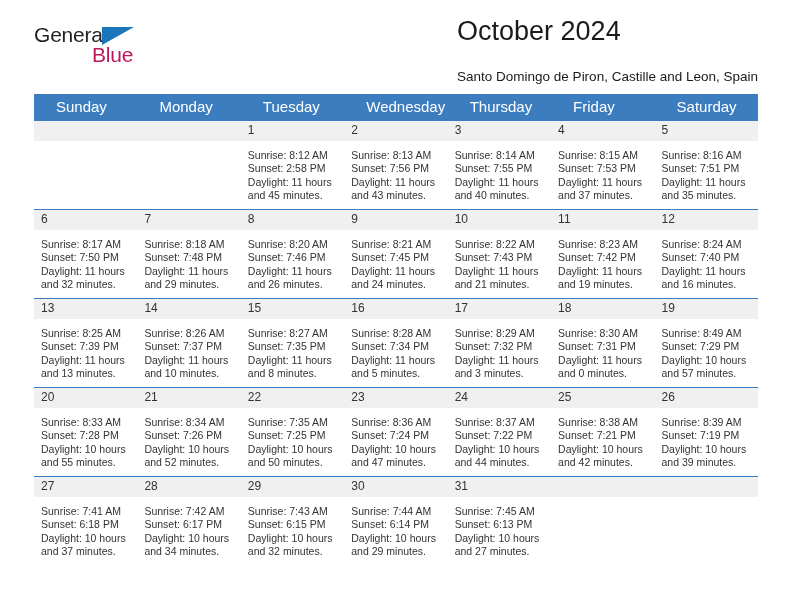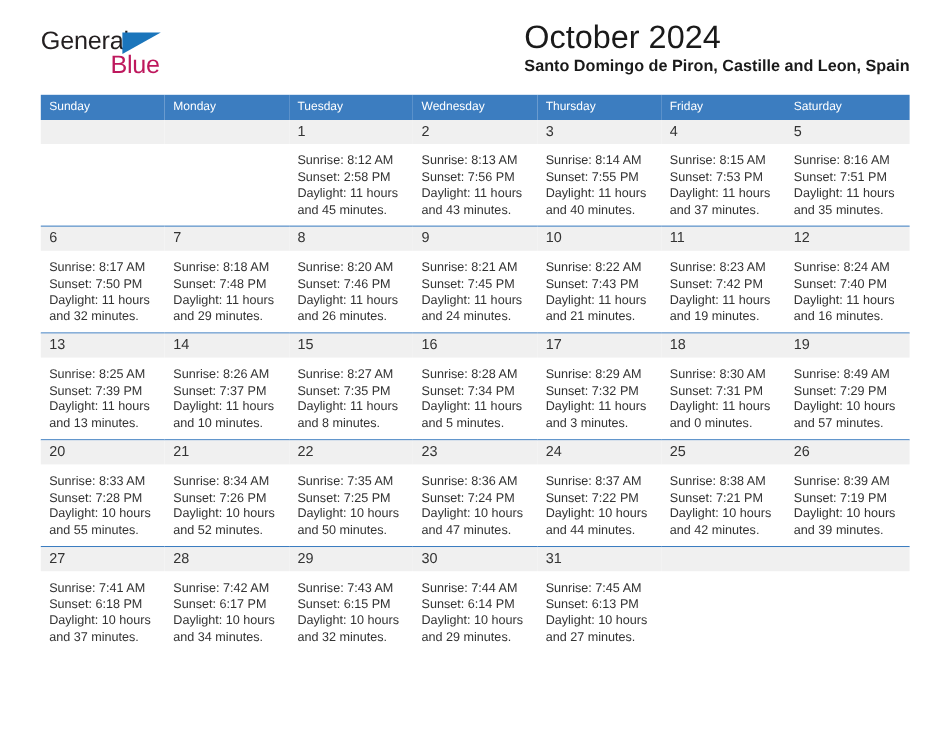--- a/index.html
+++ b/index.html
@@ -18,21 +18,21 @@
     position: relative;
     width: 792px;
     height: 612px;
     box-sizing: border-box;
     padding: 0 34px;
   }
 
   
   .topbar {
     position: relative;
-    height: 79px;
+    height: 94px;
   }
   .logo {
     position: absolute;
     left: 0;
     top: 24px;
     width: 180px;
     height: 46px;
   }
   .logo-general {
     position: absolute;
@@ -70,38 +70,38 @@
   .month-title {
     font-size: 27px;
     color: #1a1a1a;
     line-height: 1.15;
     font-weight: normal;
     margin: 0;
   }
   .location-title {
     font-size: 13.5px;
     color: #1a1a1a;
-    margin: 0 0 0 0;
-    font-weight: bold;
+    margin: 22px 0 0 0;
+    font-weight: normal;
     line-height: 1.15;
   }
 
   
   .calendar {
     width: 100%;
     border-collapse: collapse;
     table-layout: fixed;
   }
   .calendar th {
     background: #3c7dc0;
     color: #ffffff;
-    font-size: 10px;
+    font-size: 15px;
     font-weight: normal;
     text-align: left;
-    padding: 5px 0 5px 7px;
+    padding: 5px 0 5px 22px;
     height: 11px;
     line-height: 1.1;
   }
   .week-row > td {
     vertical-align: top;
     padding: 0;
     border-top: 1.5px solid #3c7dc0;
   }
   .week-row.first-week > td {
     border-top: none;

